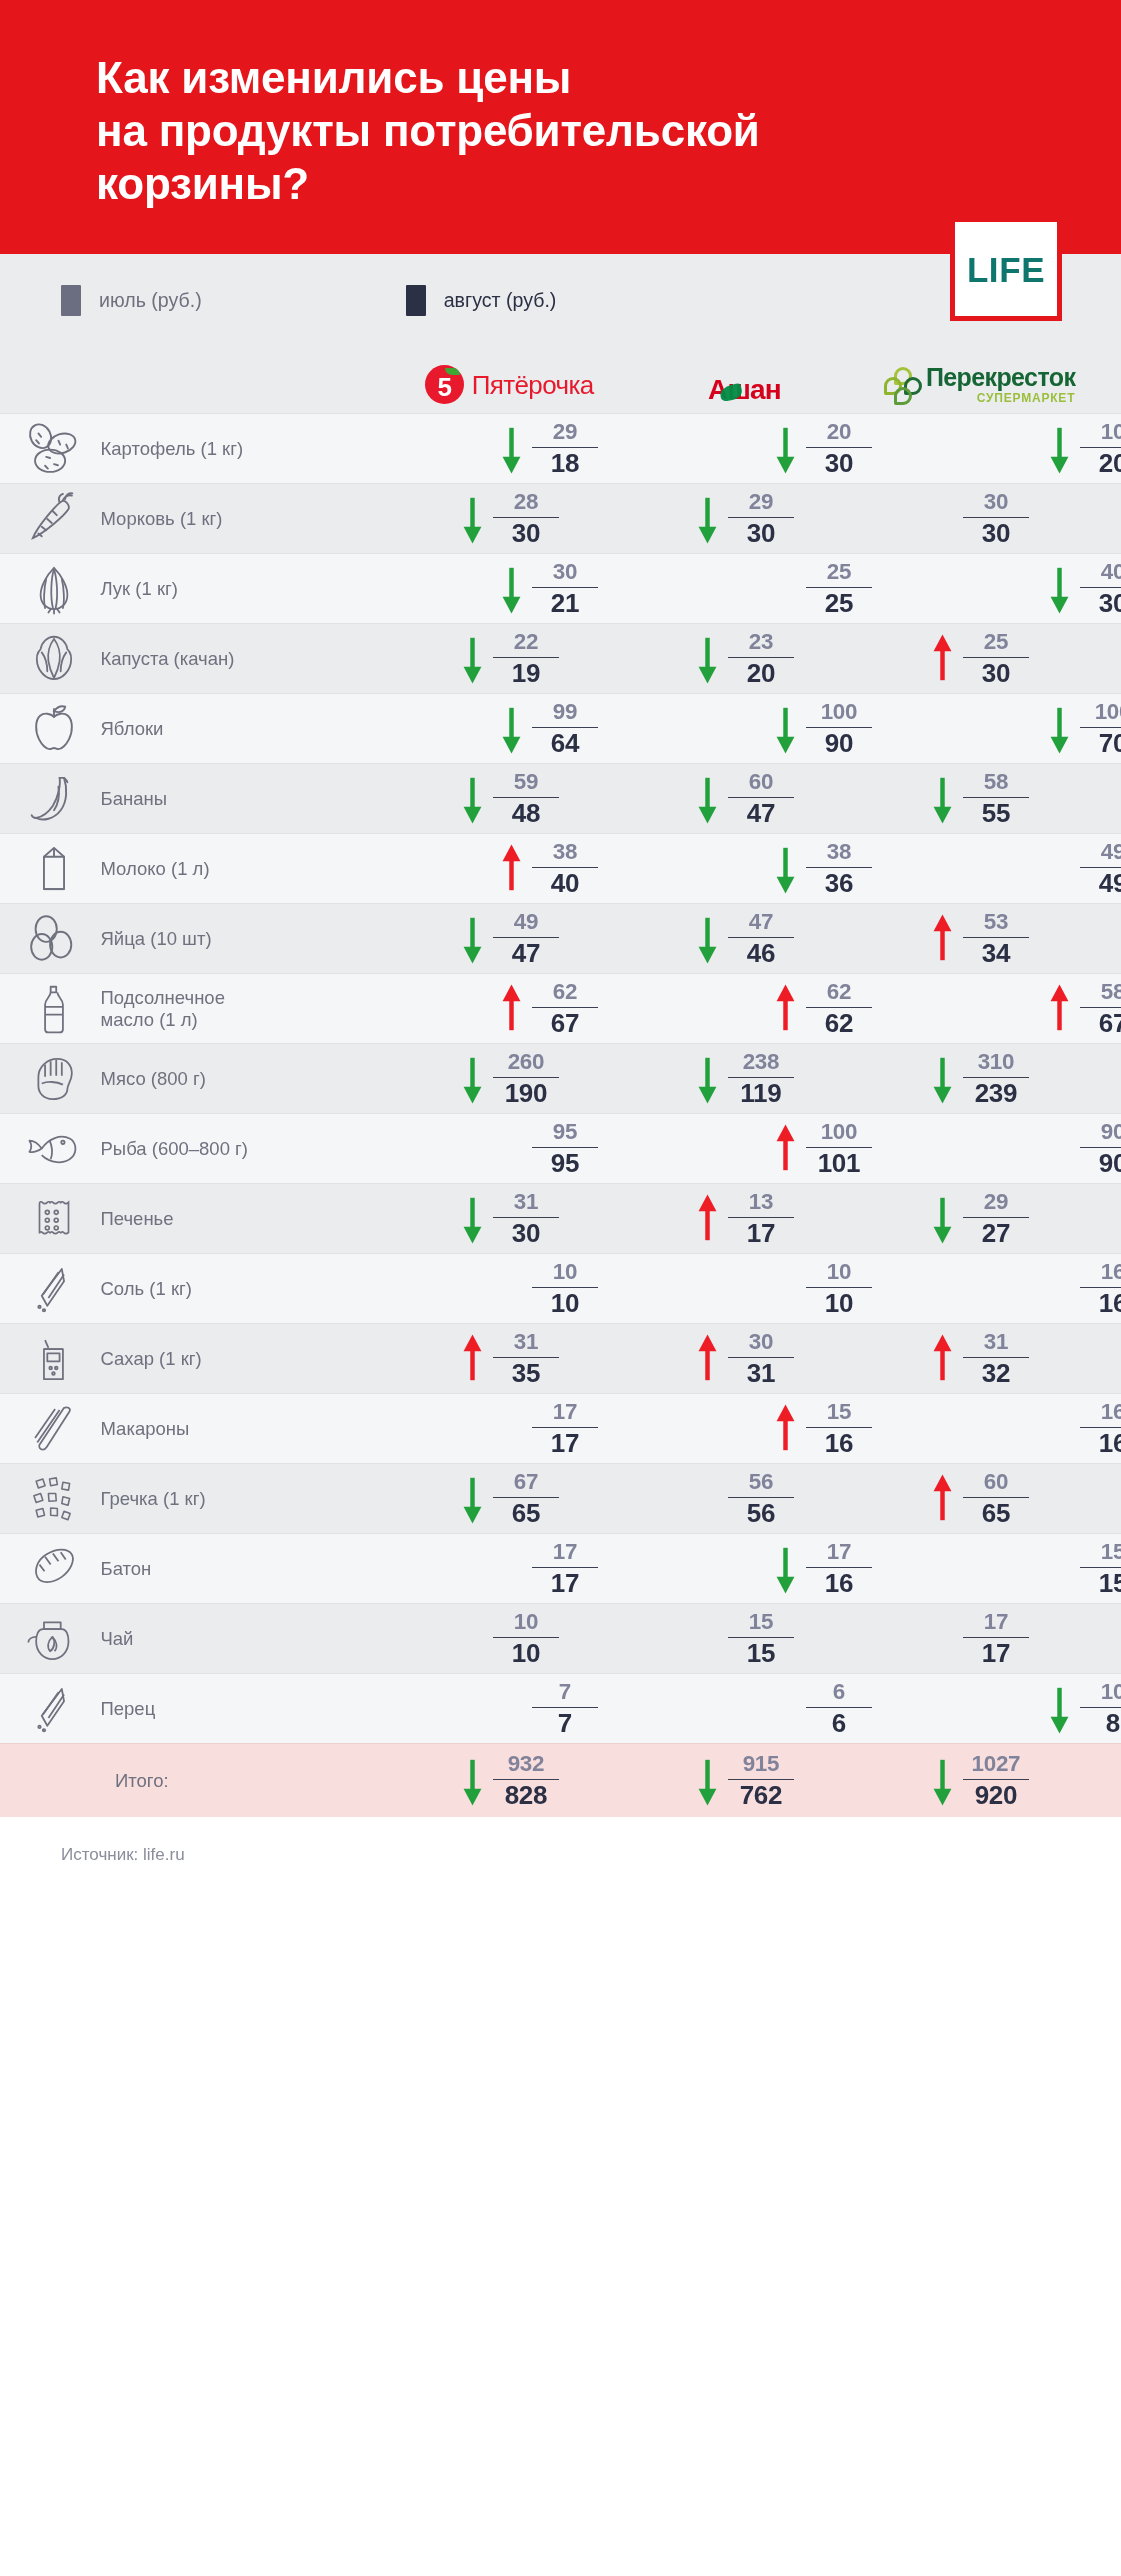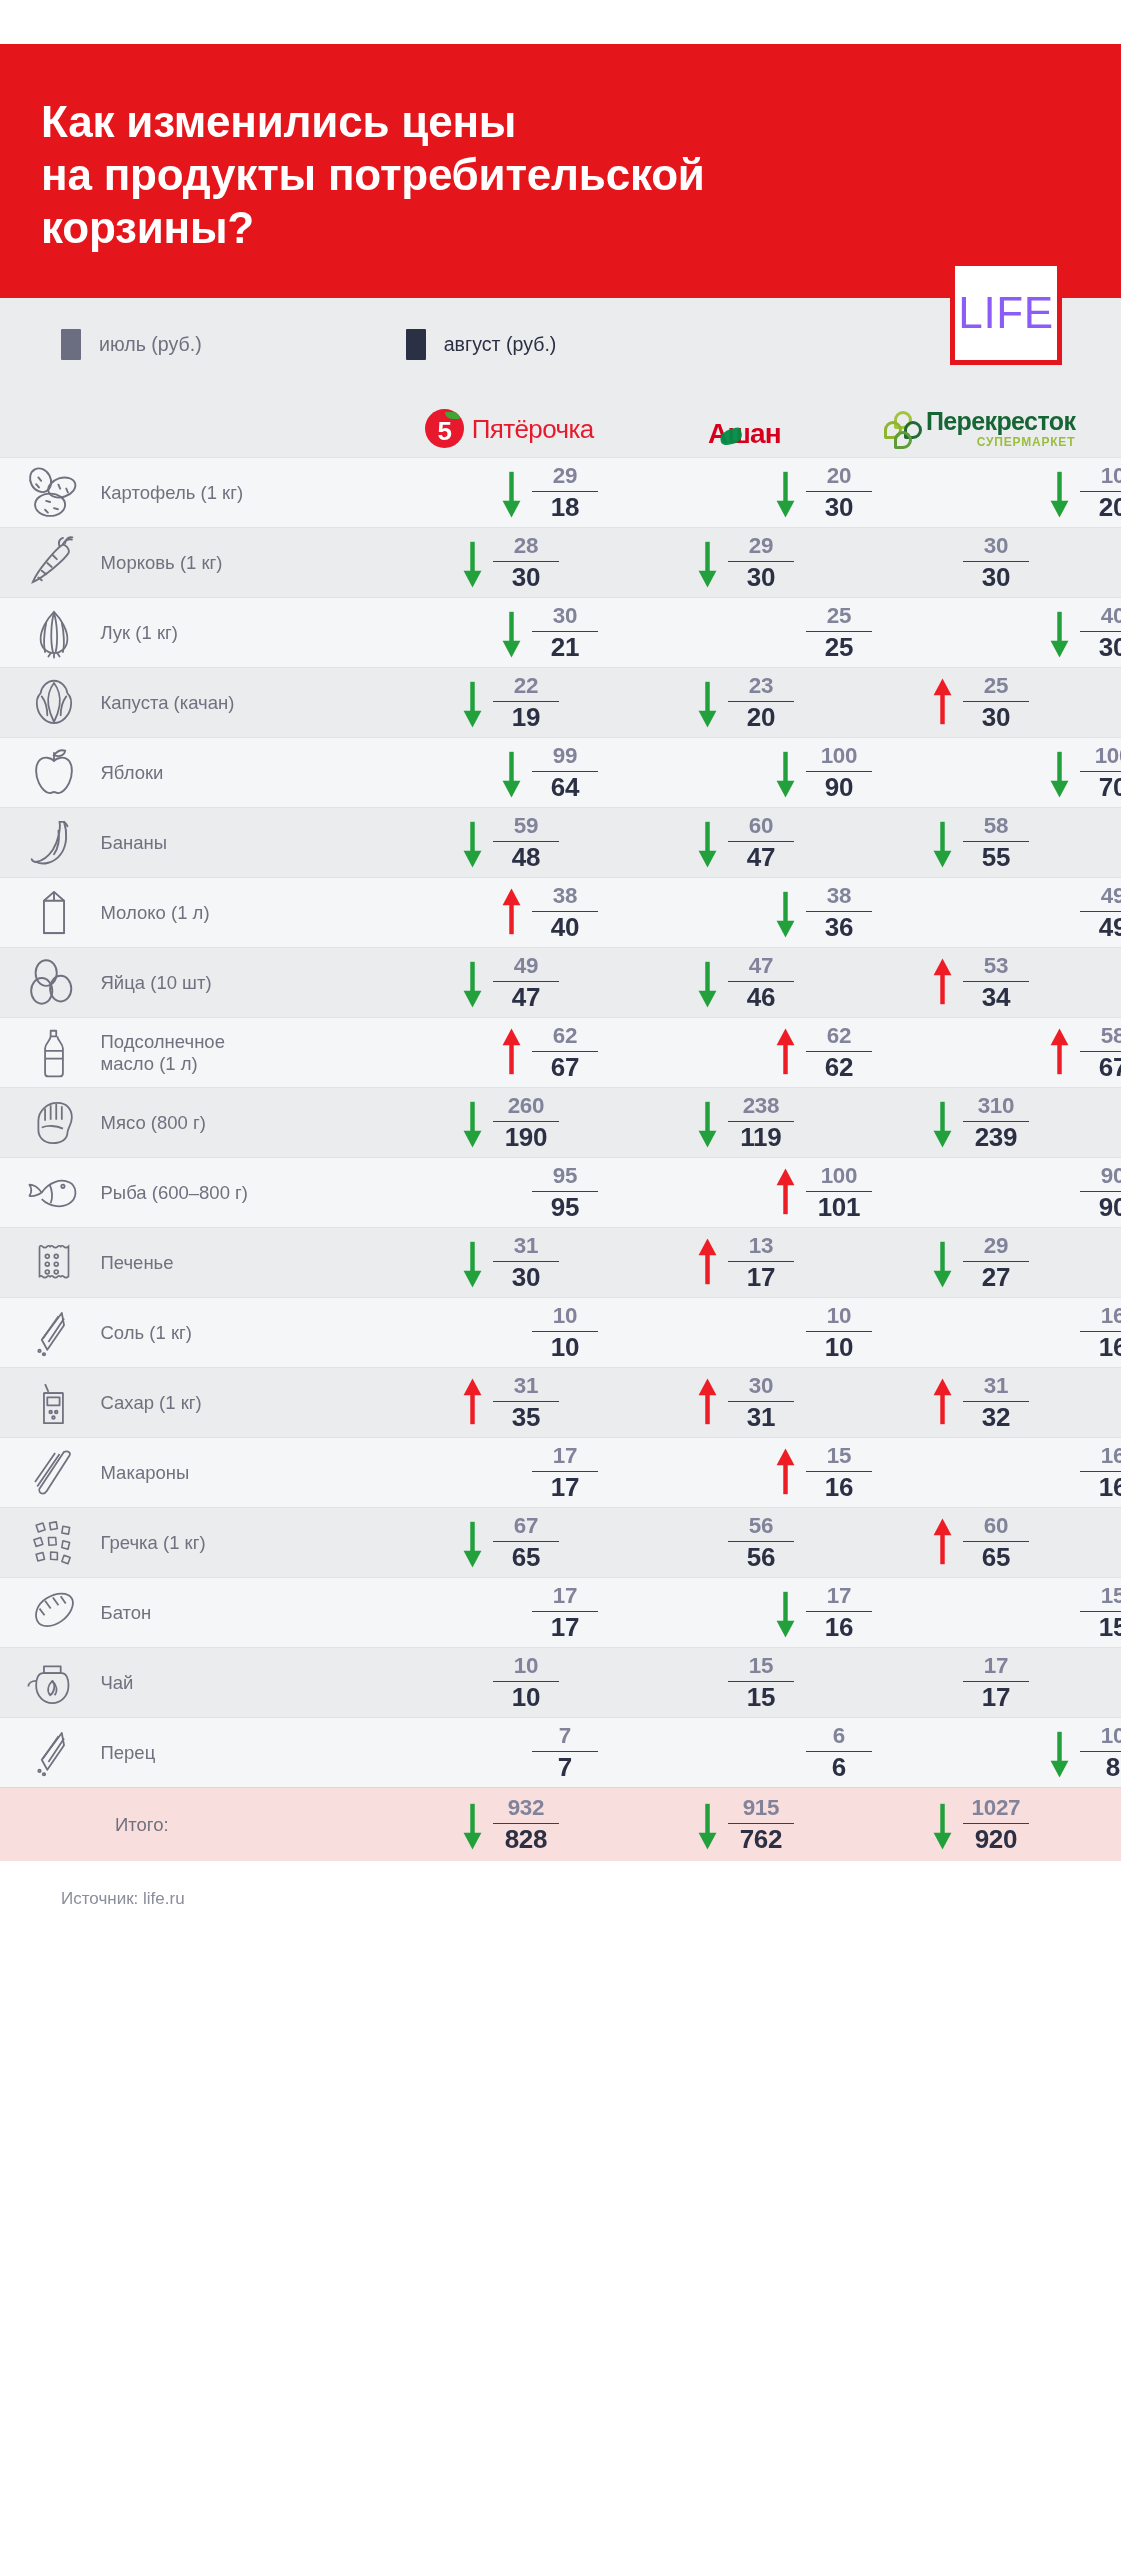--- a/index.html
+++ b/index.html
@@ -7,25 +7,24 @@
     width:1121px;
     background:#ffffff;
     font-family:"Liberation Sans", sans-serif;
     -webkit-font-smoothing:antialiased;
   }
   .infographic{width:1121px;background:#ffffff;position:relative;}
 
   
   .header{
     background:#E4151B;
-    padding:52px 0 44px 41px;
+    padding:52px 0 44px 96px;
     position:relative;
     min-height:199px;
     box-sizing:border-box;
-    margin-top:44px;
   }
   .header-title{
     color:#ffffff;
     font-size:44px;
     font-weight:bold;
     line-height:1.20;
     letter-spacing:-0.2px;
     white-space:pre-line;
     margin:0;
   }
@@ -37,23 +36,23 @@
     height:104px;
     background:#ffffff;
     border:5px solid #E4151B;
     box-sizing:border-box;
     display:flex;
     align-items:center;
     justify-content:center;
     z-index:20;
   }
   .life-logo-text{
-    color:#8b5cf6;
-    font-size:44px;
-    font-weight:normal;
+    color:#0f766e;
+    font-size:35px;
+    font-weight:bold;
     letter-spacing:0.6px;
     line-height:1;
   }
 
   
   .legend-band{
     background:#EAECEE;
     padding:31px 12px 0 61px;
     position:relative;
     height:159px;

